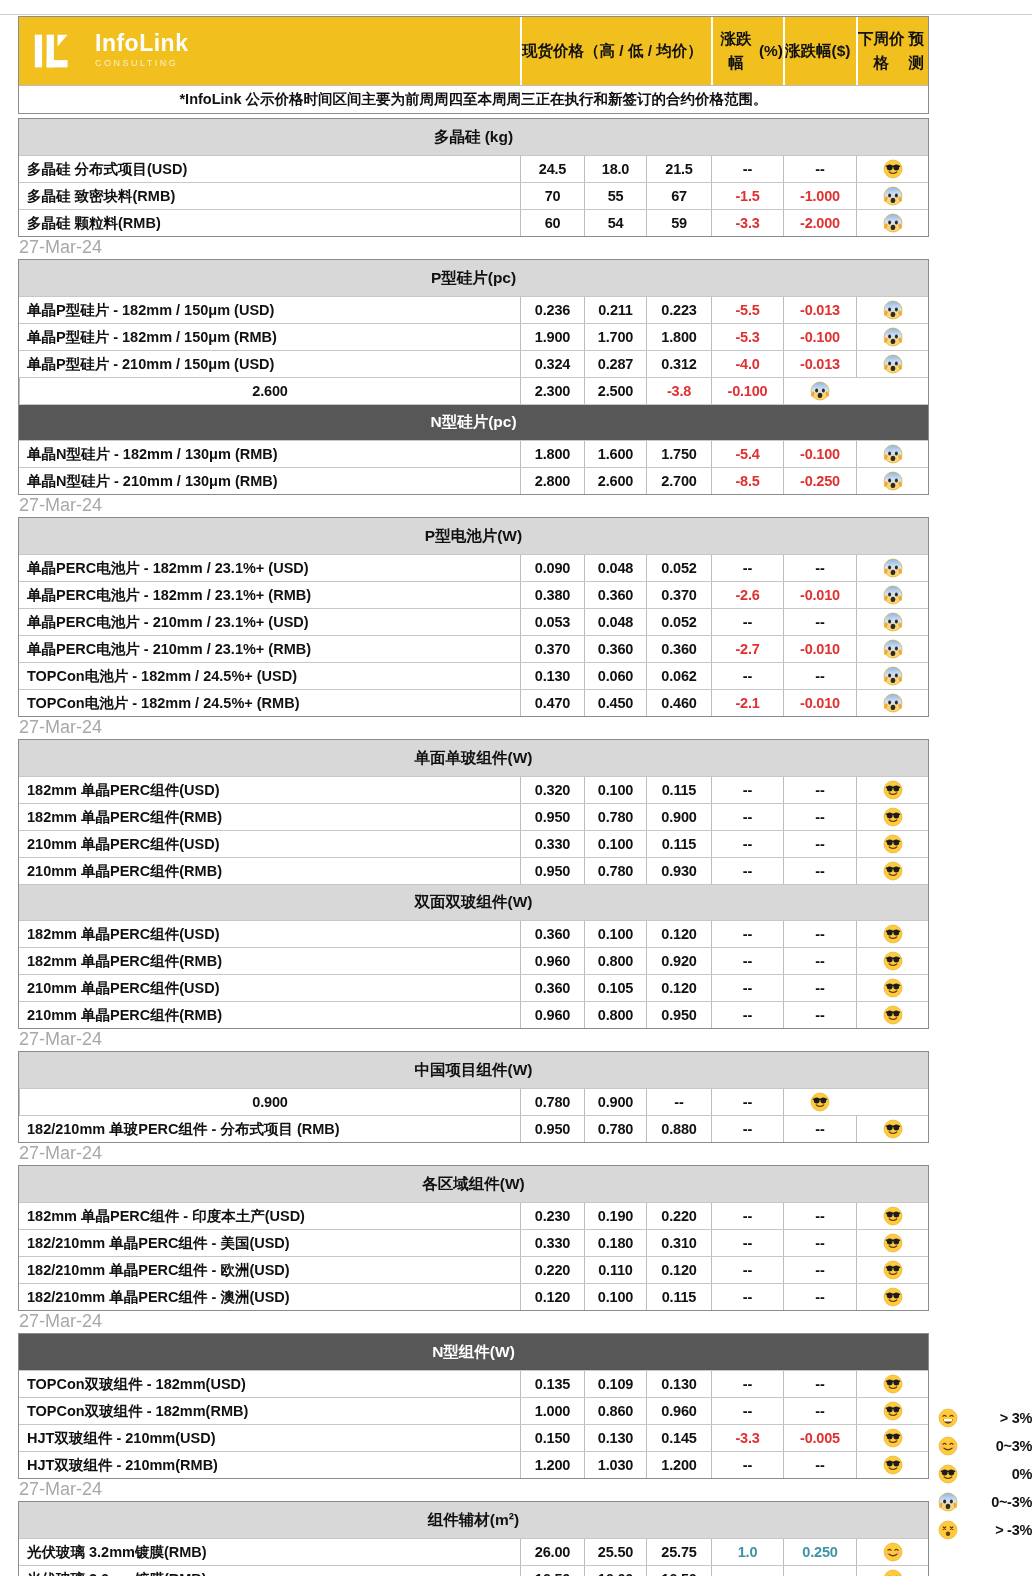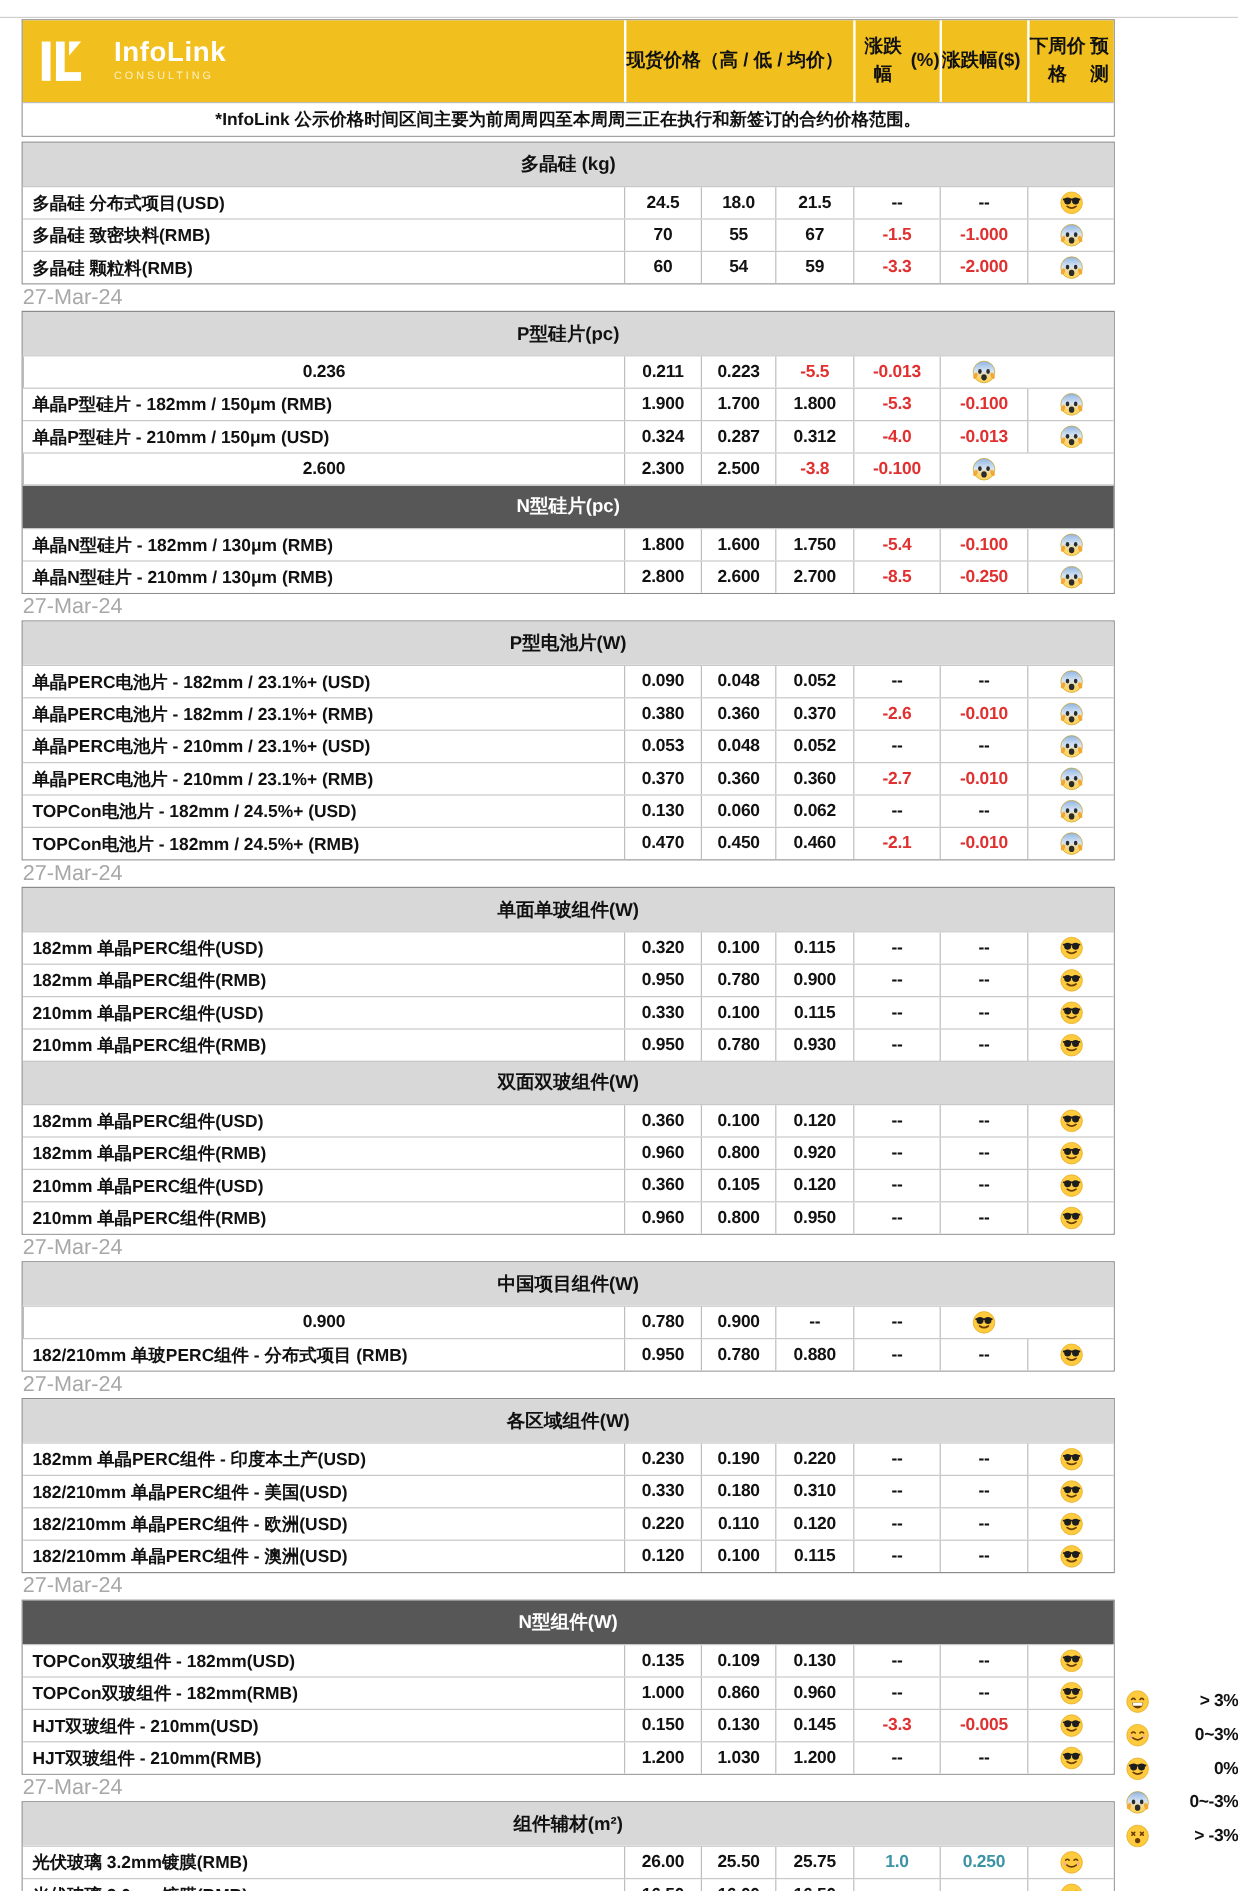--- a/index.html
+++ b/index.html
@@ -160,20 +160,21 @@
                 </svg>
               </div>
             </div>
           </div>
           <div class="date">27-Mar-24</div>
         </div>
         <div class="block">
           <div class="btable">
             <div class="sec-h">P型硅片(pc)</div>
             <div class="row">
+              <div class="c name">单晶P型硅片 - 182mm / 150μm (USD)</div>
               <div class="c v">0.236</div>
               <div class="c v">0.211</div>
               <div class="c v">0.223</div>
               <div class="c v down">-5.5</div>
               <div class="c v down">-0.013</div>
               <div class="c emoji">
                 <svg width="20" height="20" viewBox="0 0 20 20">
                   <defs>
                     <linearGradient id="gsc" x1="0" y1="0" x2="0" y2="1">
                       <stop offset="0" stop-color="#8FB4E3"></stop>

